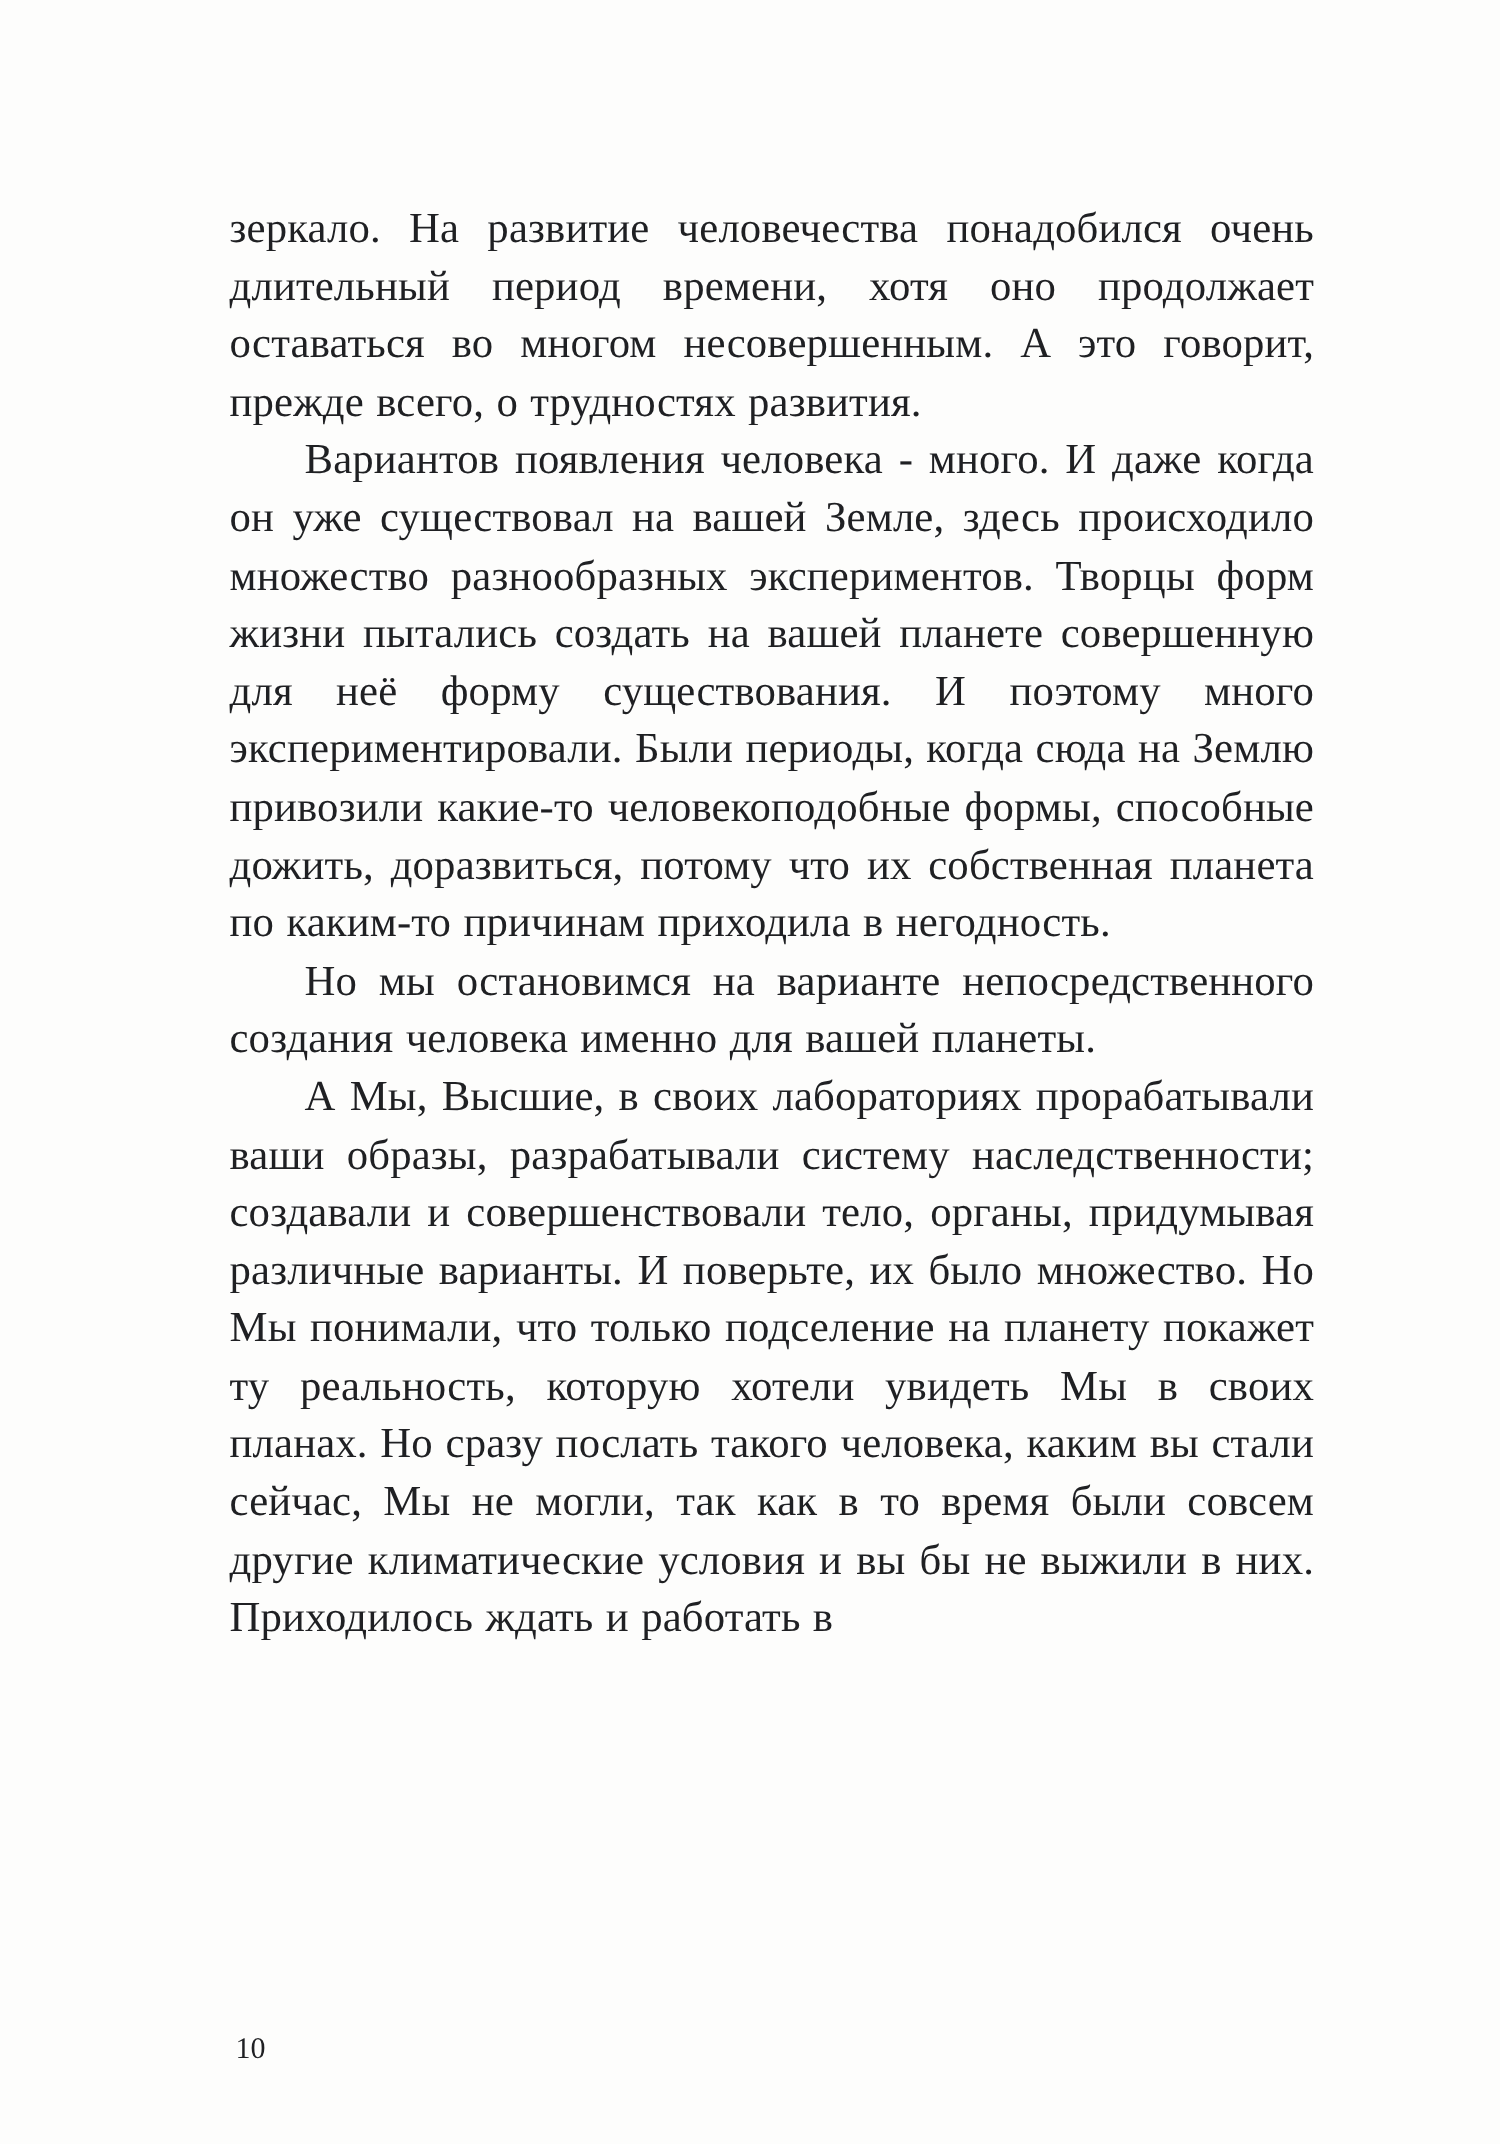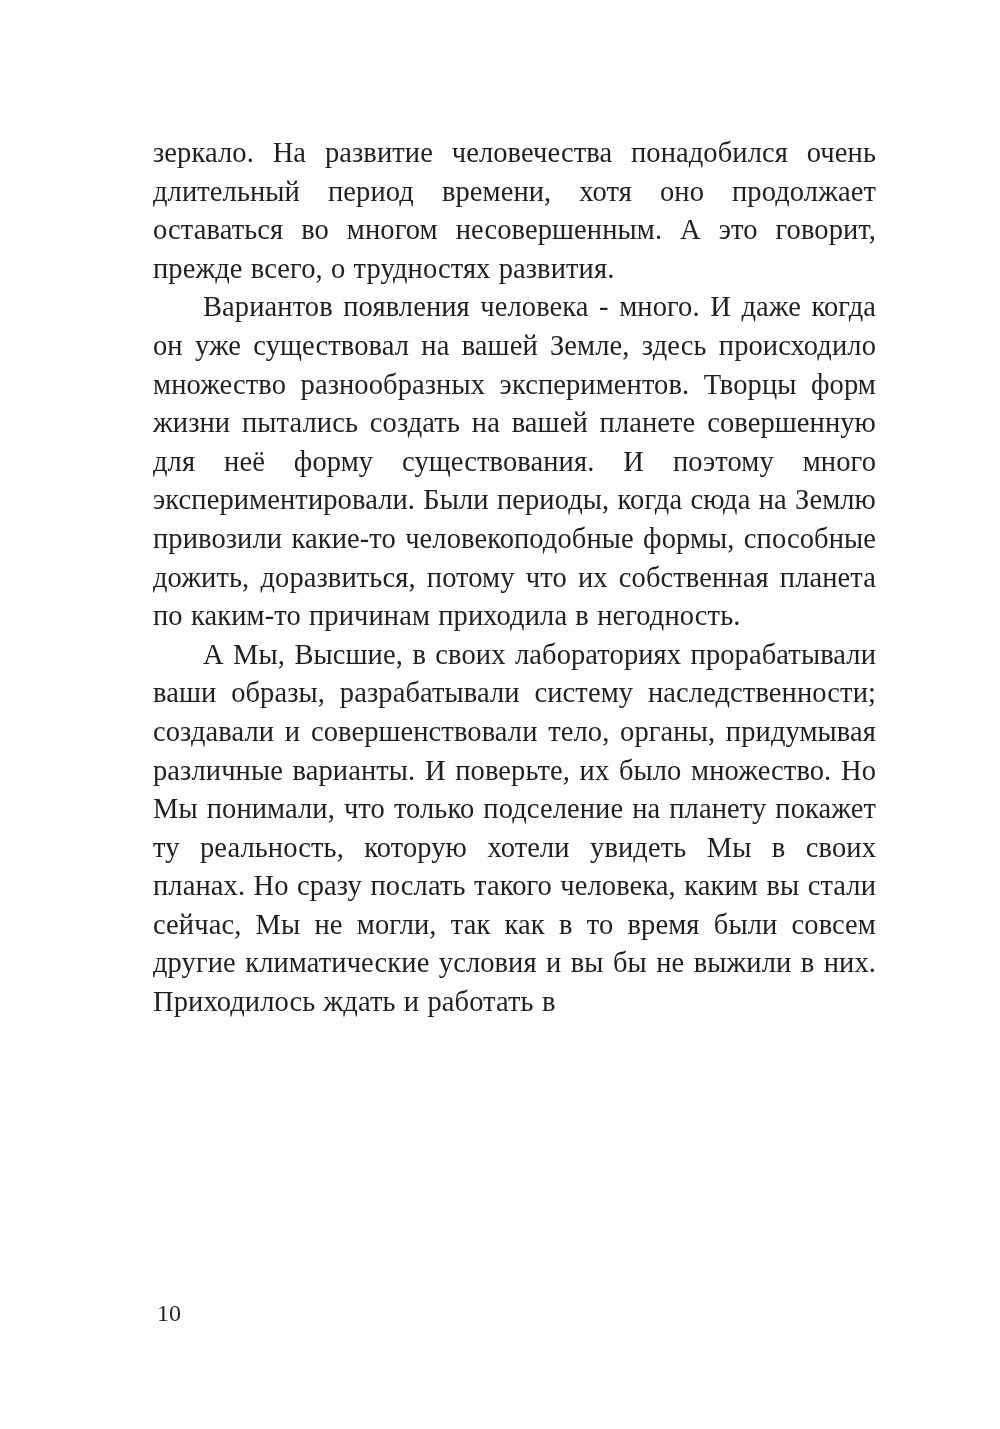--- a/index.html
+++ b/index.html
@@ -34,28 +34,29 @@
     text-indent: 50px;
     letter-spacing: 0.1px;
     word-spacing: 1px;
   }
   .text-column p.continuation {
     text-indent: 0;
   }
   .page-number {
     position: absolute;
     left: 157px;
-    top: 1296px;
-    font-size: 24px;
+    top: 1349px;
+    font-size: 20px;
     line-height: 34px;
   }
 </style>
 </head>
 <body style="background: rgb(253, 253, 252); color: rgb(31, 32, 35);">
 
 <div class="book-page">
   <div class="text-column">
     <p class="continuation">зеркало. На развитие человечества понадобился очень длительный период времени, хотя оно продолжает оставаться во многом несовершенным. А это говорит, прежде всего, о трудностях развития.</p>
     <p>Вариантов появления человека - много. И даже когда он уже существовал на вашей Земле, здесь происходило множество разнообразных экспериментов. Творцы форм жизни пытались создать на вашей планете совершенную для неё форму существования. И поэтому много экспериментировали. Были периоды, когда сюда на Землю привозили какие-то человекоподобные формы, способные дожить, доразвиться, потому что их собственная планета по каким-то причинам приходила в негодность.</p>
+    <p>Но мы остановимся на варианте непосредственного создания человека именно для вашей планеты.</p>
     <p>А Мы, Высшие, в своих лабораториях прорабатывали ваши образы, разрабатывали систему наследственности; создавали и совершенствовали тело, органы, придумывая различные варианты. И поверьте, их было множество. Но Мы понимали, что только подселение на планету покажет ту реальность, которую хотели увидеть Мы в своих планах. Но сразу послать такого человека, каким вы стали сейчас, Мы не могли, так как в то время были совсем другие климатические условия и вы бы не выжили в них. Приходилось ждать и работать в</p>
   </div>
   <div class="page-number">10</div>
 </div>
 
 </body></html>

